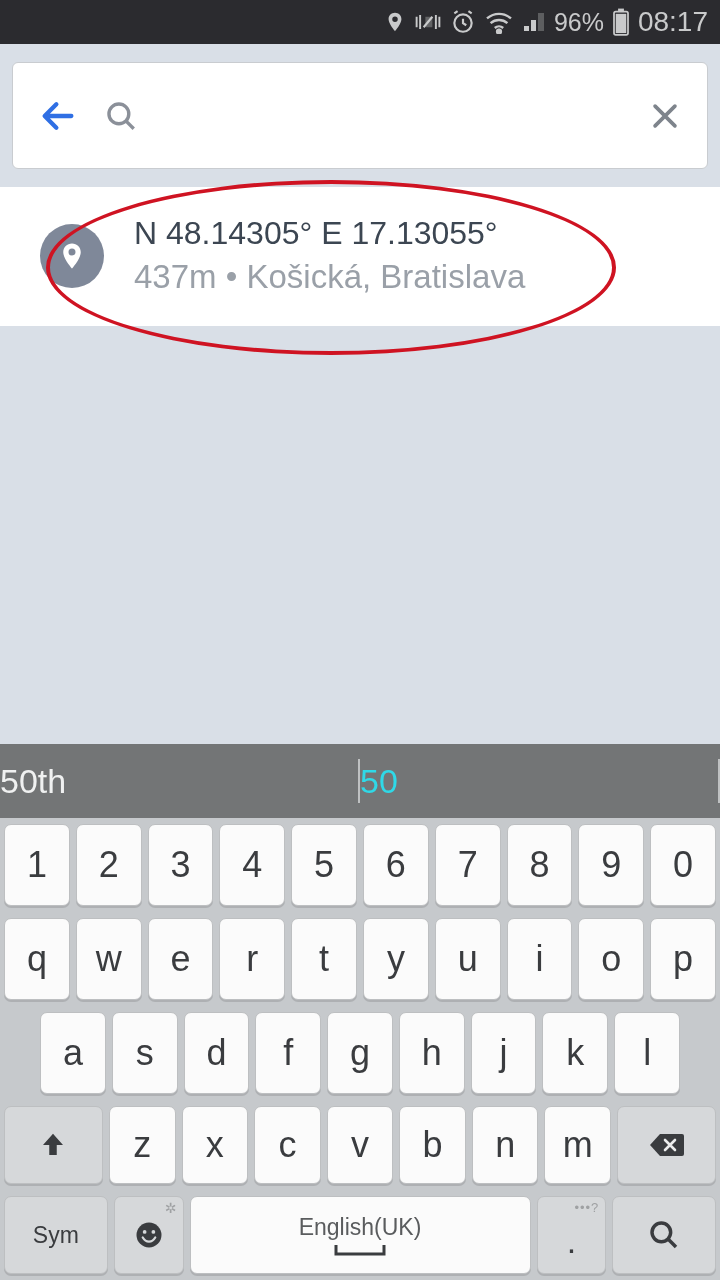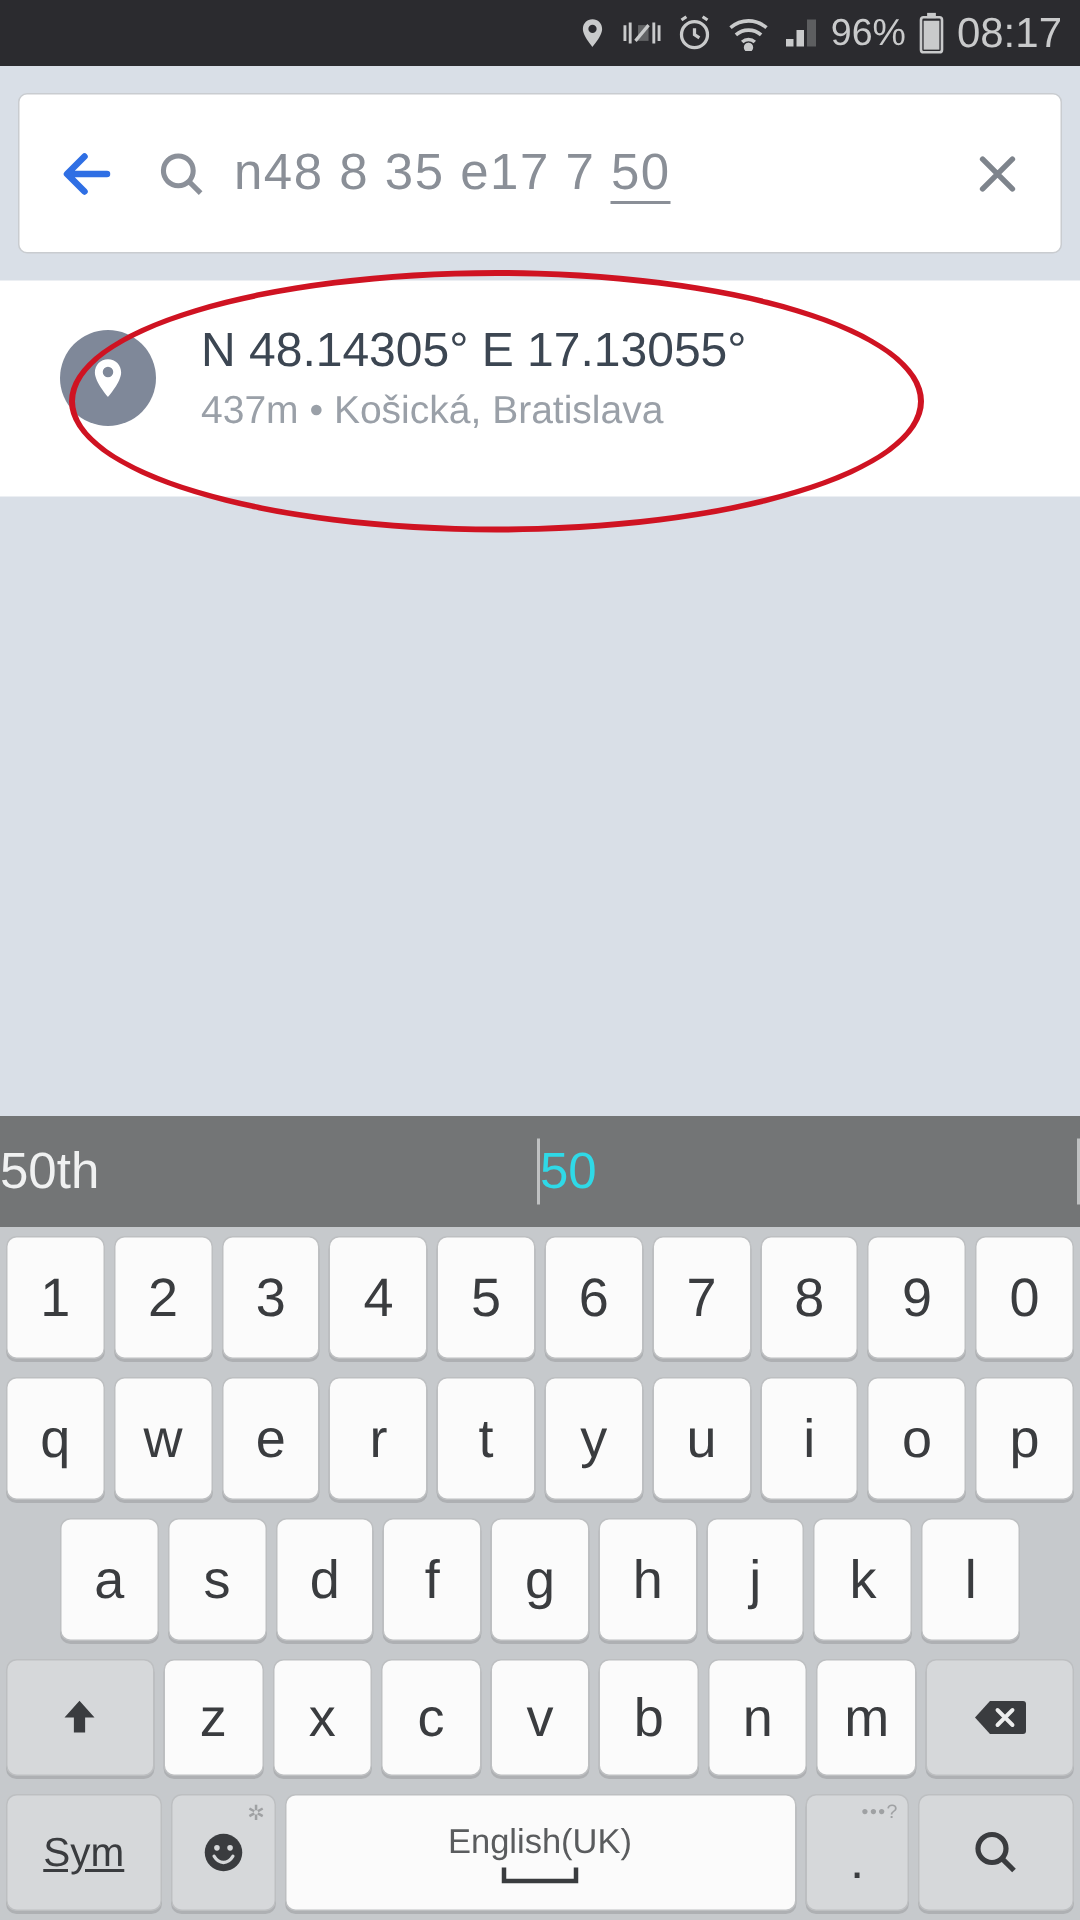--- a/index.html
+++ b/index.html
@@ -10,24 +10,24 @@
   .status-bar span { display:inline-flex; align-items:center; }
 
   
   .search-wrap { padding:18px 12px; background:#d9dfe7; }
   .search-box { background:#fff; height:107px; border:1px solid #c9ccd0; border-radius:6px; display:flex; align-items:center; padding:0 25px; gap:26px; }
   .search-input { flex:1; display:flex; align-items:center; gap:18px; }
   .search-text { font-size:34px; color:#8a8f97; letter-spacing:1px; }
   .underline { border-bottom:2px solid #8a8f97; }
 
   
-  .result { background:#fff; display:flex; align-items:center; padding:28px 40px 42px 40px; gap:30px; position:relative; z-index:1; }
+  .result { background:#fff; display:flex; align-items:center; padding:28px 40px 30px 40px; gap:30px; position:relative; z-index:1; }
   .pin-badge { width:64px; height:64px; border-radius:50%; background:#7f8899; display:flex; align-items:center; justify-content:center; color:#fff; flex:0 0 auto; }
   .result-title { font-size:32px; color:#3c4652; }
-  .result-sub { font-size:26px; color:#9aa0a8; margin-top:6px; }
+  .result-sub { font-size:33px; color:#9aa0a8; margin-top:6px; }
 
   .annot { position:absolute; left:46px; top:180px; width:570px; height:175px; border:4px solid #cf1322; border-radius:50%/50%; z-index:5; pointer-events:none; }
 
   
   .blank { flex:1; }
 
   .column { display:flex; flex-direction:column; width:720px; height:1280px; position:relative; }
   .content { flex:1; display:flex; flex-direction:column; }
 
   
@@ -36,21 +36,21 @@
   .sugg-cell { flex:1; text-align:left; font-size:34px; color:#f0f1f1; position:relative; }
   .sugg-sep { width:2px; height:44px; background:#bfc1c2; }
   .sugg-mid { color:#2fd9e7; }
 
   .krow { display:flex; gap:6px; padding:6px 4px; }
   .key { flex:1; background:#fbfbfb; border:1px solid #bdbfc1; border-radius:7px; height:82px; display:flex; align-items:center; justify-content:center; font-size:36px; color:#3a3c3f; box-shadow:0 2px 0 rgba(0,0,0,0.12); }
   .krow.num .key { color:#3a3c3f; }
   .key.dark { background:#d6d8da; }
   .key.wide { flex:1.5; }
   .key.space { flex:5; flex-direction:column; font-size:23px; color:#5a5c5e; gap:2px; }
-  .key.sym { font-size:27px;text-decoration:underline; }
+  .key.sym { font-size:23px; }
   .krow.middle { padding-left:40px; padding-right:40px; }
   .krow.bot .key { height:78px; }
   .krow.bot2 .key { height:78px; }
 
   .emoji-key { position:relative; }
   .tr-dots { position:absolute; top:3px; right:6px; font-size:13px; color:#9fa1a3; letter-spacing:1px; }
   .tr-gear { position:absolute; top:3px; right:6px; font-size:14px; color:#9fa1a3; }
 
   svg { display:block; }
 </style>
@@ -110,23 +110,20 @@
           <svg width="40" height="40" viewBox="0 0 24 24" fill="none" stroke="#2f6fe4" stroke-width="2.6" stroke-linecap="round" stroke-linejoin="round">
               <path d="M20 12H5M11 5l-7 7 7 7"></path>
             </svg>
         </span>
         <div class="search-input">
           <span>
             <svg width="34" height="34" viewBox="0 0 24 24" fill="none" stroke="#8b9099" stroke-width="2.4">
                 <circle cx="10.5" cy="10.5" r="7"></circle>
                 <path d="M21 21l-5.2-5.2"></path>
               </svg>
-          </span>
-          <span class="search-text">
-            <span>n48 8 35 e17 7 </span><span class="underline">50</span>
           </span>
         </div>
         <span>
           <svg width="34" height="34" viewBox="0 0 24 24" fill="none" stroke="#7e848c" stroke-width="2.6" stroke-linecap="round">
               <path d="M5 5l14 14M19 5L5 19"></path>
             </svg>
         </span>
       </div>
     </div>
 

